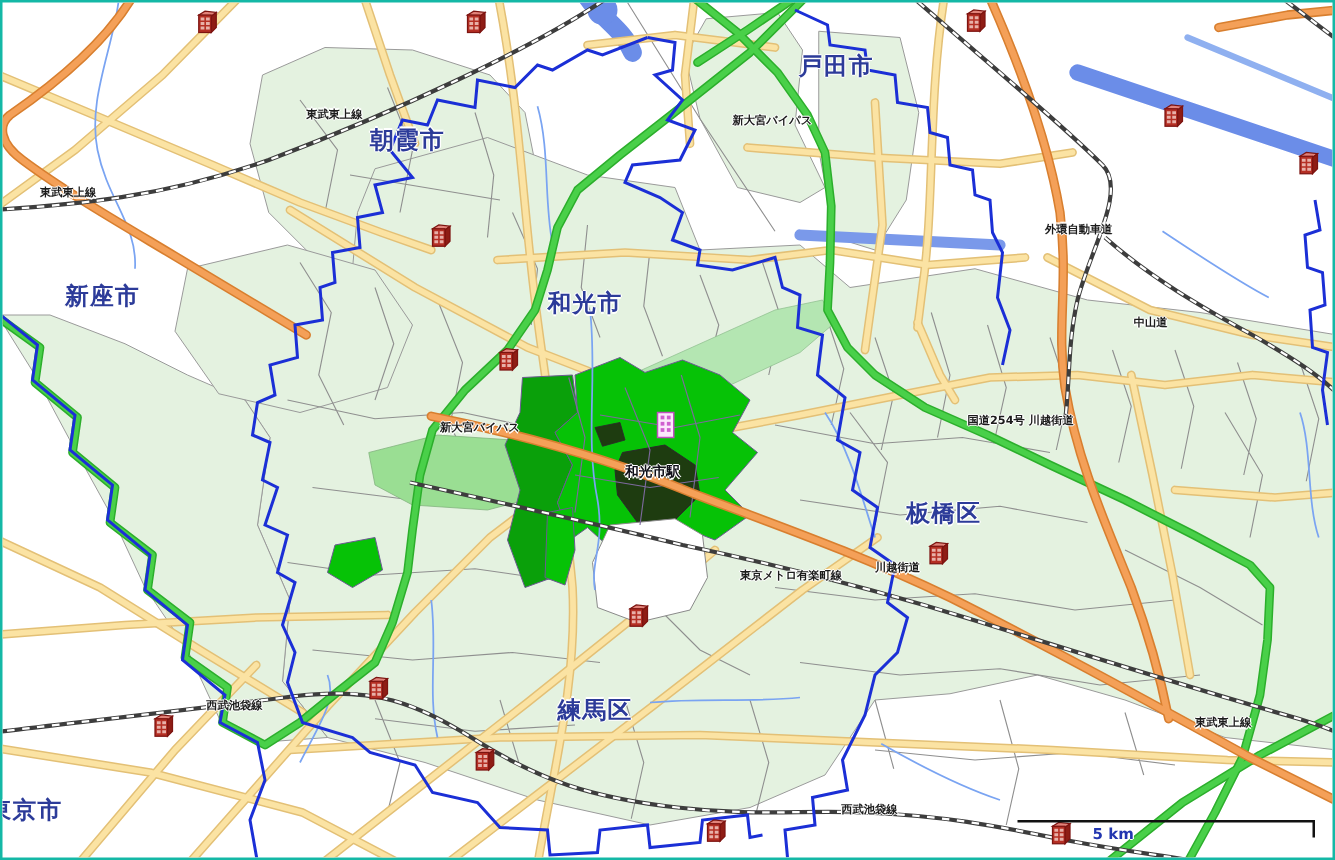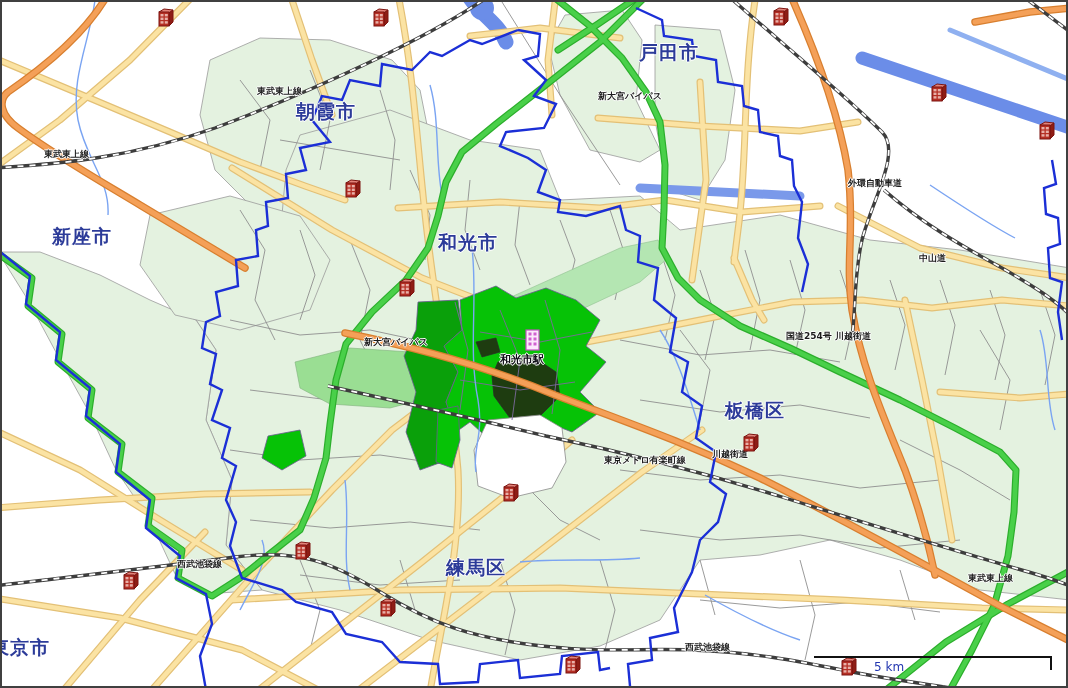--- a/index.html
+++ b/index.html
@@ -1,27 +1,27 @@
 <!DOCTYPE html>
 <html><head>
 <meta charset="utf-8">
 <style>
   html,body{margin:0;padding:0;background:#fff;}
   #stage{position:relative;width:1068px;height:688px;overflow:hidden;background:#fff;
-         border:2px solid #404040;box-sizing:border-box;
+         border:2px solid #14b8a6;box-sizing:border-box;
          font-family:"DejaVu Sans","Liberation Sans",sans-serif;}
   #mapsvg{position:absolute;left:0;top:0;}
   .lbl{position:absolute;white-space:nowrap;pointer-events:none;}
   .city{font-size:19px;font-weight:bold;color:#2c3b99;letter-spacing:1px;
         text-shadow:-1px 0 #fff,1px 0 #fff,0 -1px #fff,0 1px #fff;}
   .road{font-size:9px;font-weight:bold;color:#1b1b1b;
-        text-shadow:-1px 0 #fff,1px 0 #fff,0 -1px #fff,0 1px #fff;margin-left:12px;}
+        text-shadow:-1px 0 #fff,1px 0 #fff,0 -1px #fff,0 1px #fff;}
   .station{font-size:11px;font-weight:bold;color:#101018;
         text-shadow:-1px 0 #fff,1px 0 #fff,0 -1px #fff,0 1px #fff;}
-  .scaletext{font-size:12px;font-weight:normal;color:#2236b0;
+  .scaletext{font-size:12px;font-weight:bold;color:#2236b0;
         text-shadow:-1px 0 #fff,1px 0 #fff,0 -1px #fff,0 1px #fff;}
   .bicon{position:absolute;width:18px;height:21px;}
   .scaleline{position:absolute;background:#111;}
 </style>
 </head>
 <body>
 
 <div id="stage">
 
 <svg id="mapsvg" width="1064" height="684" viewBox="2 2 1064 684">
@@ -154,21 +154,21 @@
 
 <div>
   <div class="lbl city" style="left:637px;top:38px">戸田市</div>
   <div class="lbl city" style="left:294px;top:97px">朝霞市</div>
   <div class="lbl city" style="left:436px;top:228px">和光市</div>
   <div class="lbl city" style="left:50px;top:222px">新座市</div>
   <div class="lbl city" style="left:723px;top:396px">板橋区</div>
   <div class="lbl city" style="left:444px;top:553px">練馬区</div>
   <div class="lbl city" style="left:-12px;top:633px">東京市</div>
 
-  <div class="lbl station" style="left:498px;top:350px">和光市駅</div>
+  <div class="lbl station" style="left:498px;top:368px">和光市駅</div>
 
   <div class="lbl road" style="left:243px;top:83px">東武東上線</div>
   <div class="lbl road" style="left:30px;top:146px">東武東上線</div>
   <div class="lbl road" style="left:584px;top:88px">新大宮バイパス</div>
   <div class="lbl road" style="left:772px;top:328px">国道254号 川越街道</div>
   <div class="lbl road" style="left:350px;top:334px">新大宮バイパス</div>
   <div class="lbl road" style="left:590px;top:452px">東京メトロ有楽町線</div>
   <div class="lbl road" style="left:698px;top:446px">川越街道</div>
   <div class="lbl road" style="left:163px;top:556px">西武池袋線</div>
   <div class="lbl road" style="left:671px;top:639px">西武池袋線</div>

